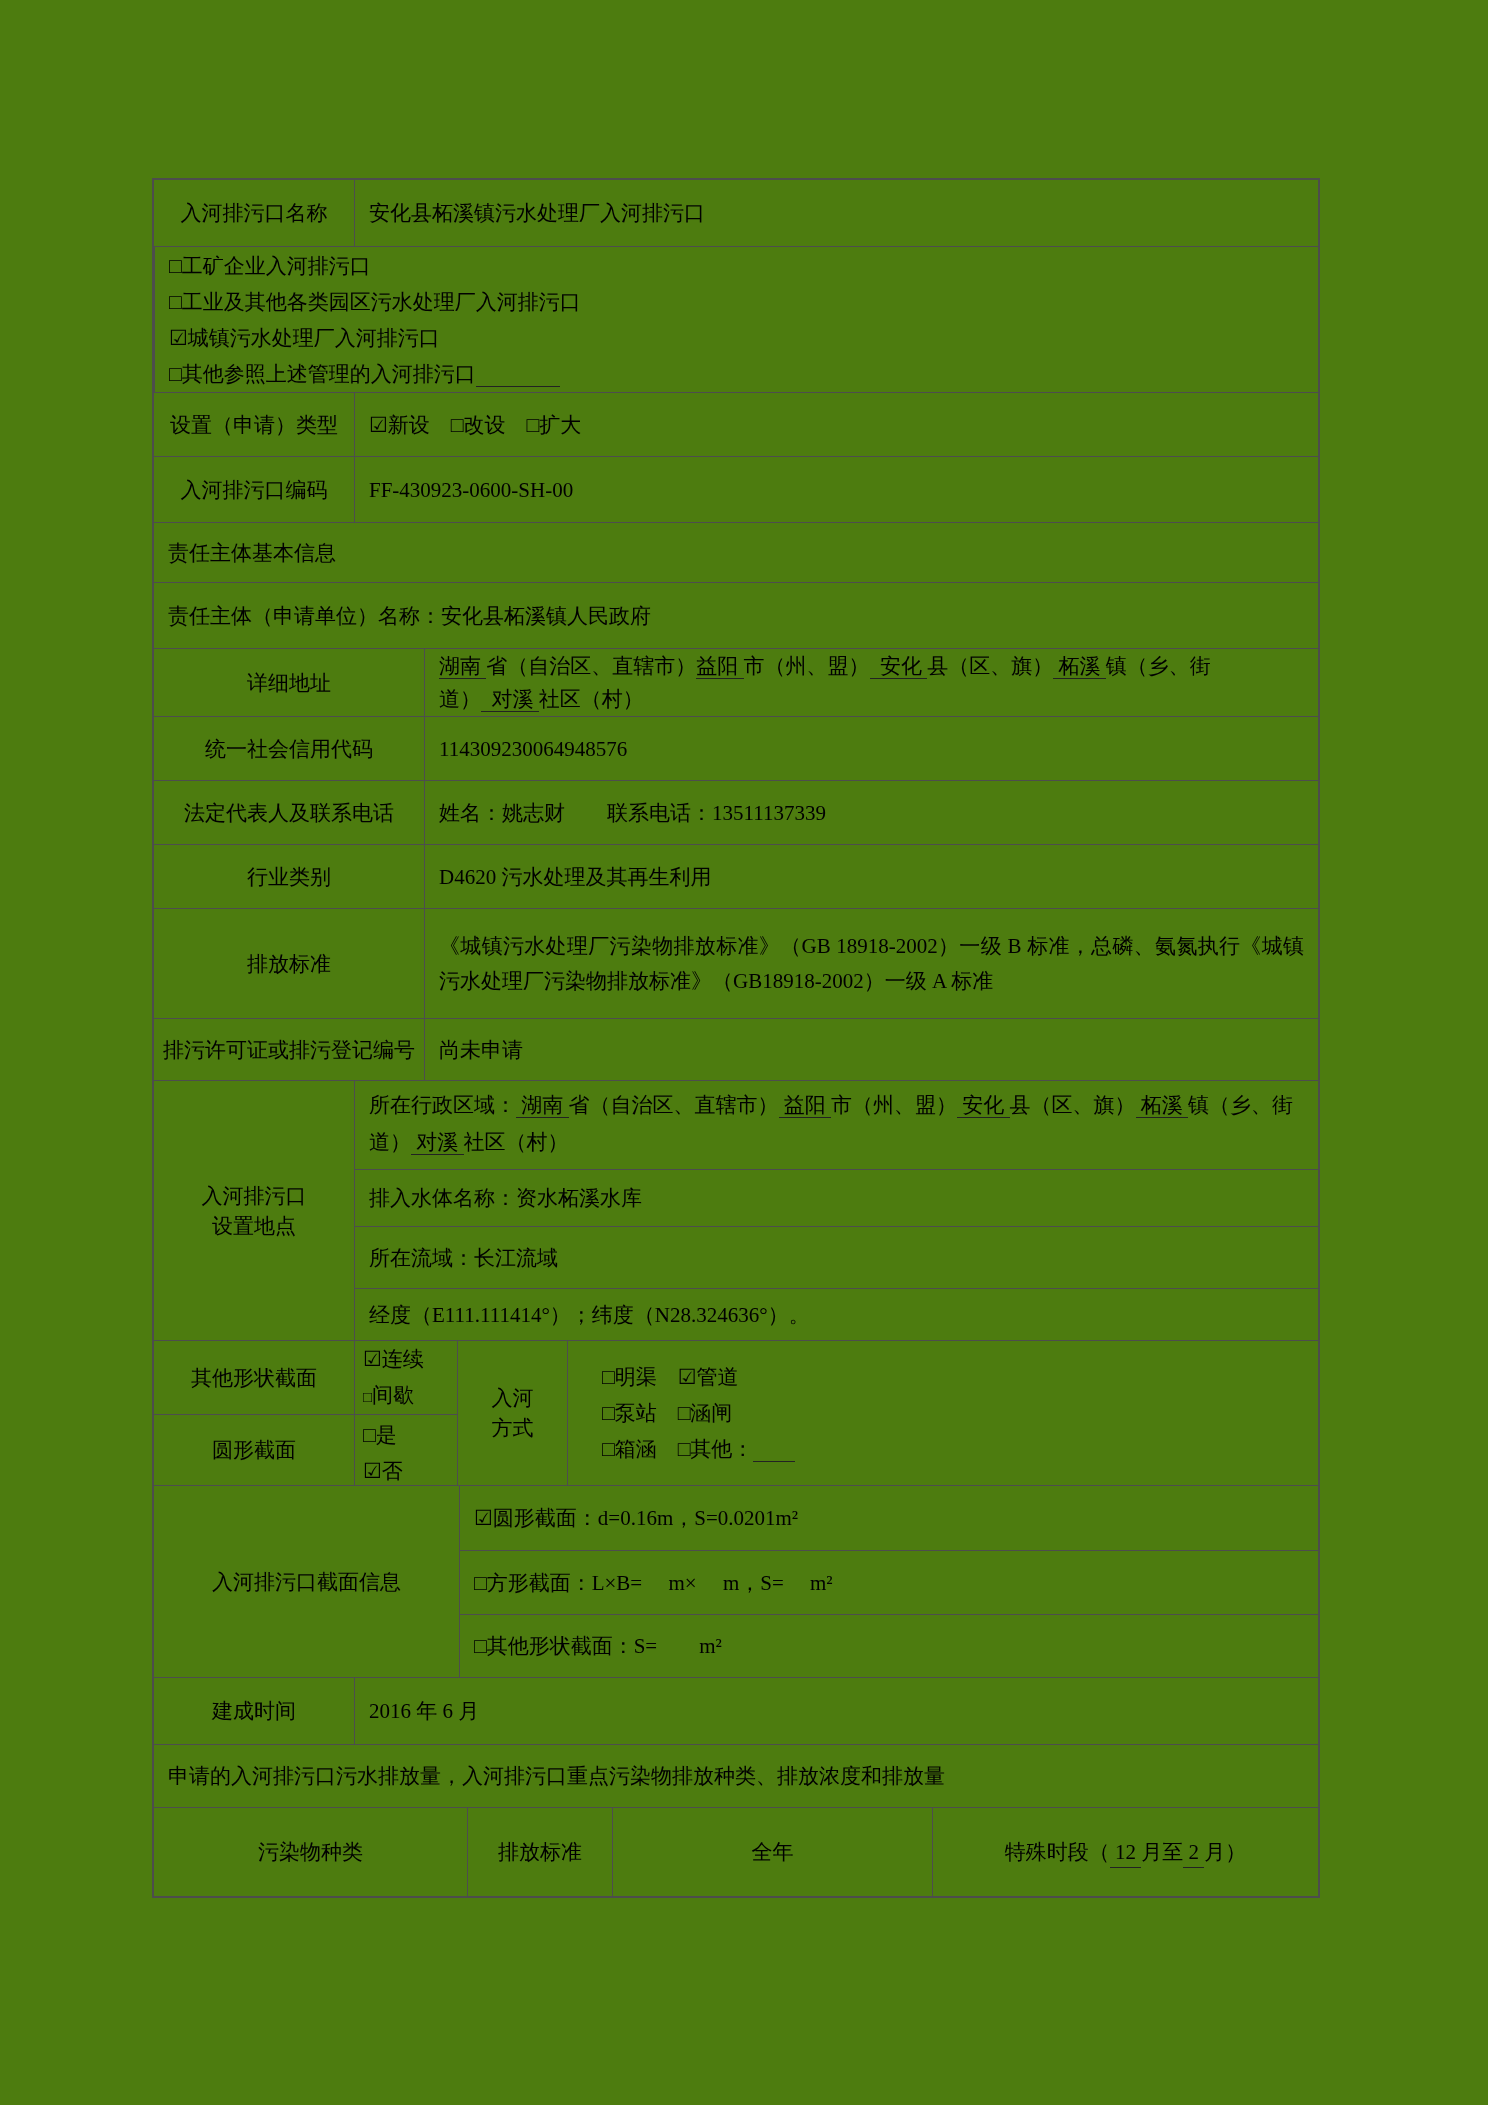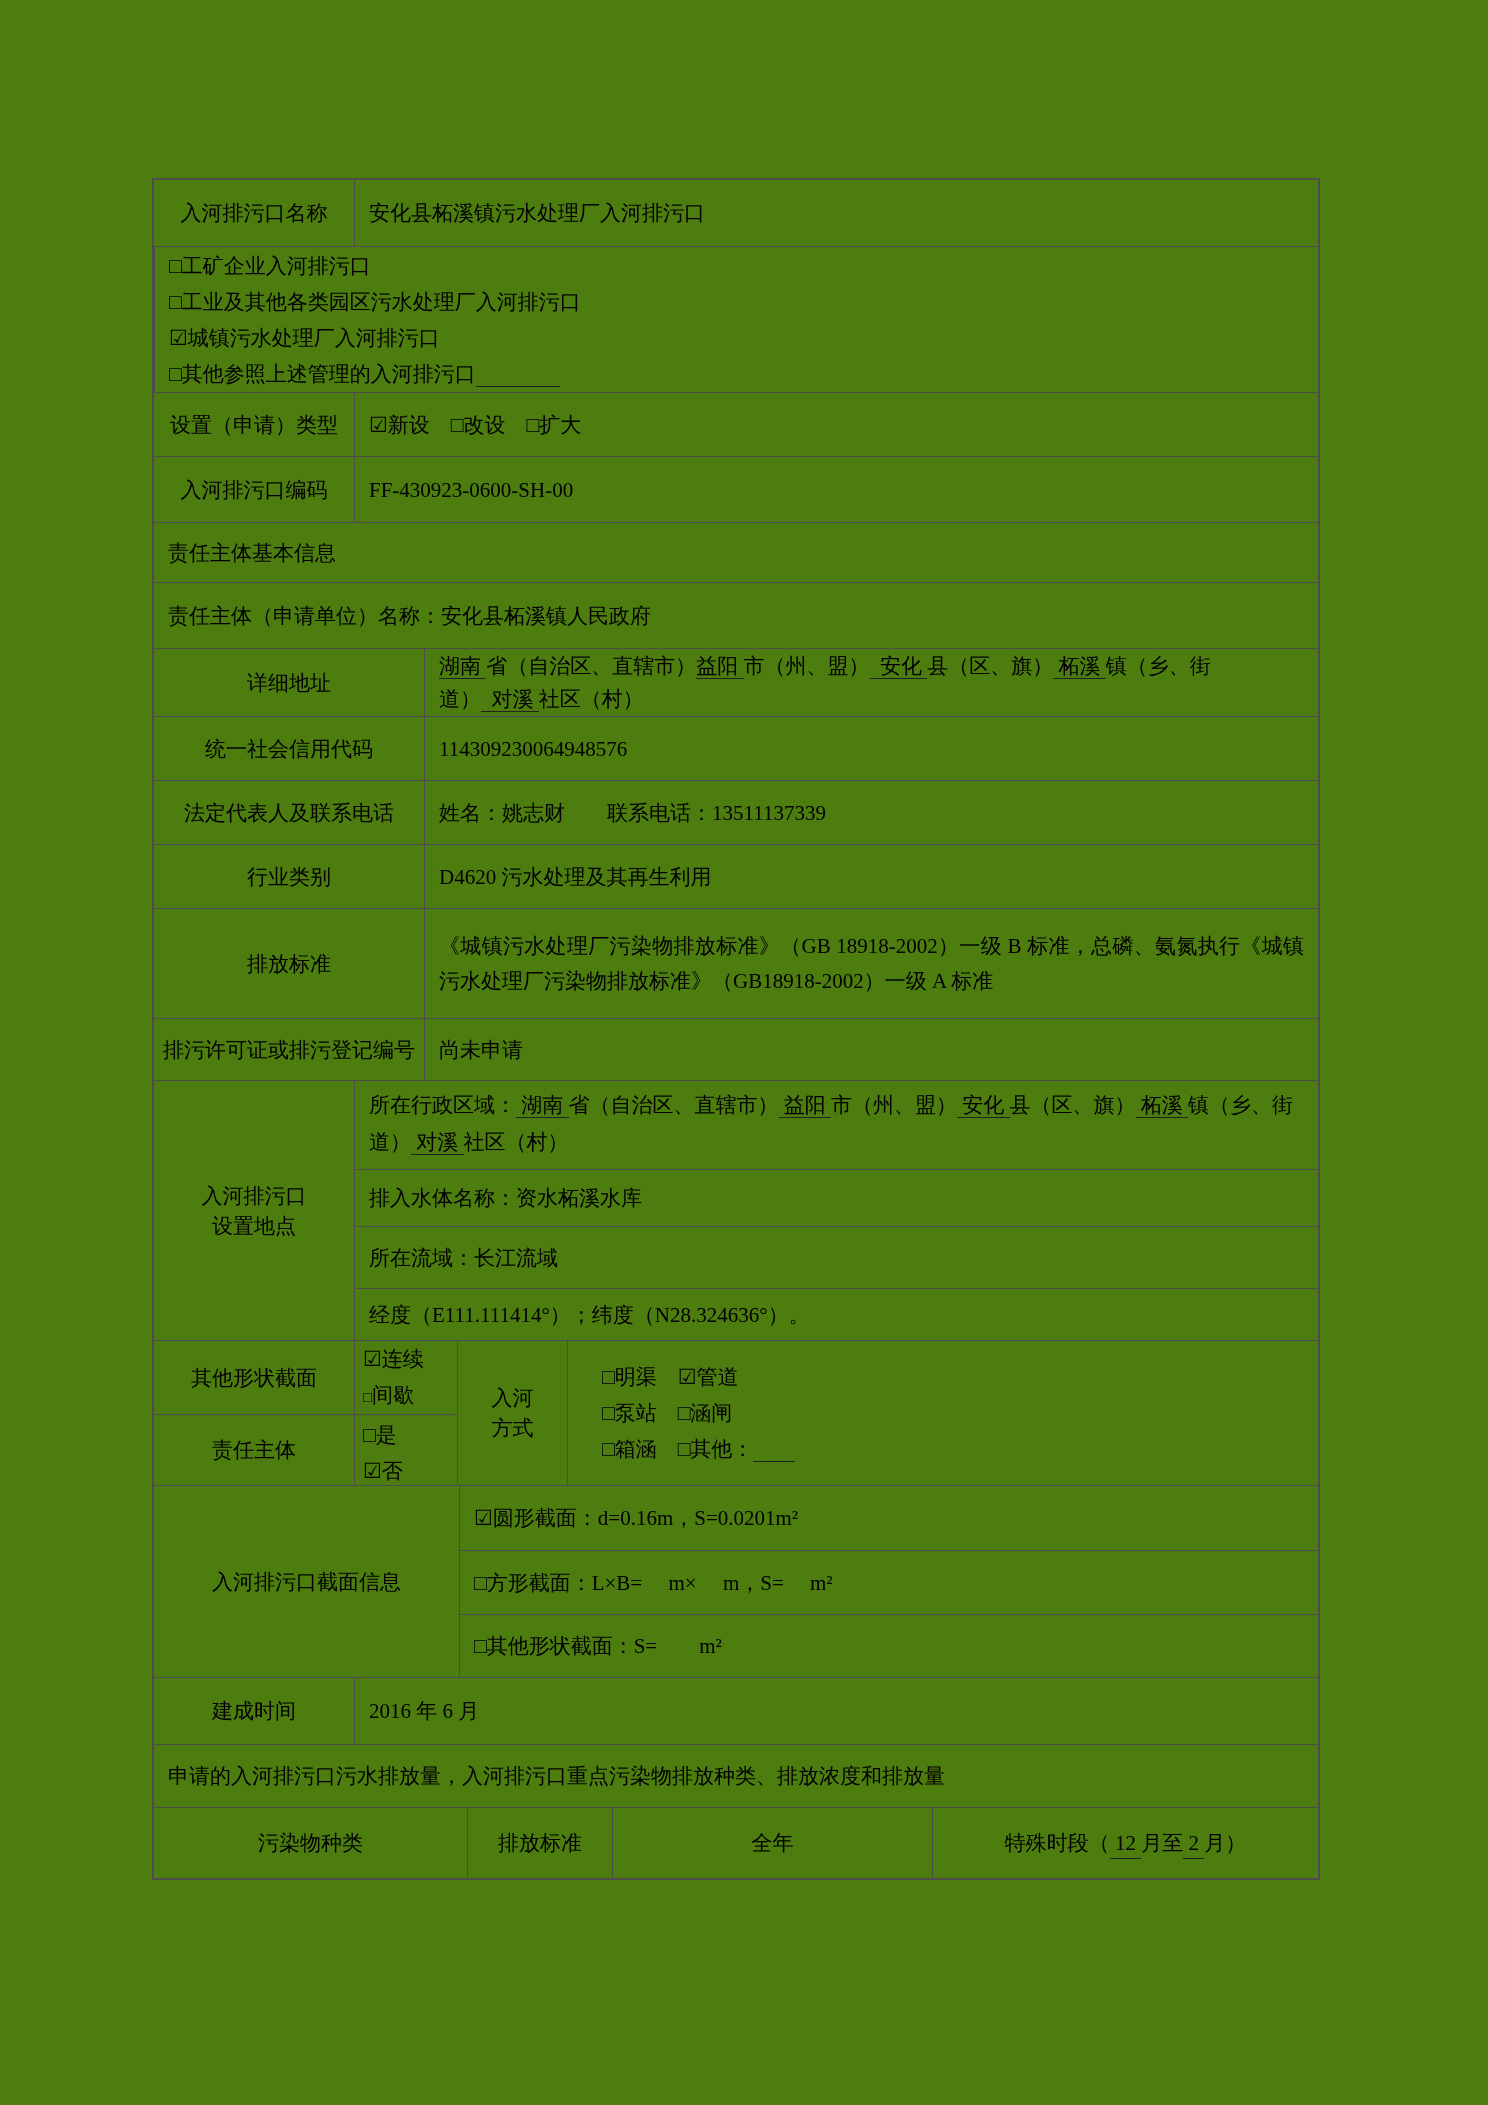--- a/index.html
+++ b/index.html
@@ -99,21 +99,21 @@
         <div class="subrow first value" style="height:88px;display:block;padding-top:6px;line-height:37px"><span>所在行政区域：</span><span class="u"> 湖南 </span><span>省（自治区、直辖市）</span><span class="u"> 益阳 </span><span>市（州、盟）</span><span class="u"> 安化 </span><span>县（区、旗）</span><span class="u"> 柘溪 </span><span>镇（乡、街道）</span><span class="u"> 对溪 </span><span>社区（村）</span></div>
         <div class="subrow value" style="height:58px">排入水体名称：资水柘溪水库</div>
         <div class="subrow value" style="height:62px">所在流域：长江流域</div>
         <div class="subrow value" style="height:52px">经度（E111.111414°）；纬度（N28.324636°）。</div>
       </div>
     </div>
 
     <div class="row" style="height:145px">
       <div class="cell first subcol" style="width:200px">
         <div class="subrow first label" style="height:73px">其他形状截面</div>
-        <div class="subrow label flex1">责任主体</div>
+        <div class="subrow label flex1">圆形截面</div>
       </div>
       <div class="cell subcol" style="width:103px">
         <div class="subrow first cbstack" style="height:73px">
             <div class="ln">☑连续</div>
             <div class="ln"><span class="sm">□</span><span>间歇</span></div>
           </div>
         <div class="subrow cbstack flex1">
             <div class="ln">□是</div>
             <div class="ln">☑否</div>
           </div>
@@ -136,21 +136,21 @@
 
     <div class="row" style="height:67px">
       <div class="cell first label" style="width:200px">建成时间</div>
       <div class="cell value flex1">2016 年 6 月</div>
     </div>
 
     <div class="row" style="height:63px">
       <div class="cell first value flex1">申请的入河排污口污水排放量，入河排污口重点污染物排放种类、排放浓度和排放量</div>
     </div>
 
-    <div class="row" style="height:71px">
+    <div class="row" style="height:89px">
       <div class="cell first label" style="width:313px">污染物种类</div>
       <div class="cell label" style="width:145px">排放标准</div>
       <div class="cell label" style="width:320px">全年</div>
       <div class="cell label flex1" style="flex-direction:row">
           <span>特殊时段（</span>
           <span class="u"> 12 </span>
           <span>月至</span>
           <span class="u"> 2 </span>
           <span>月）</span>
         </div>

